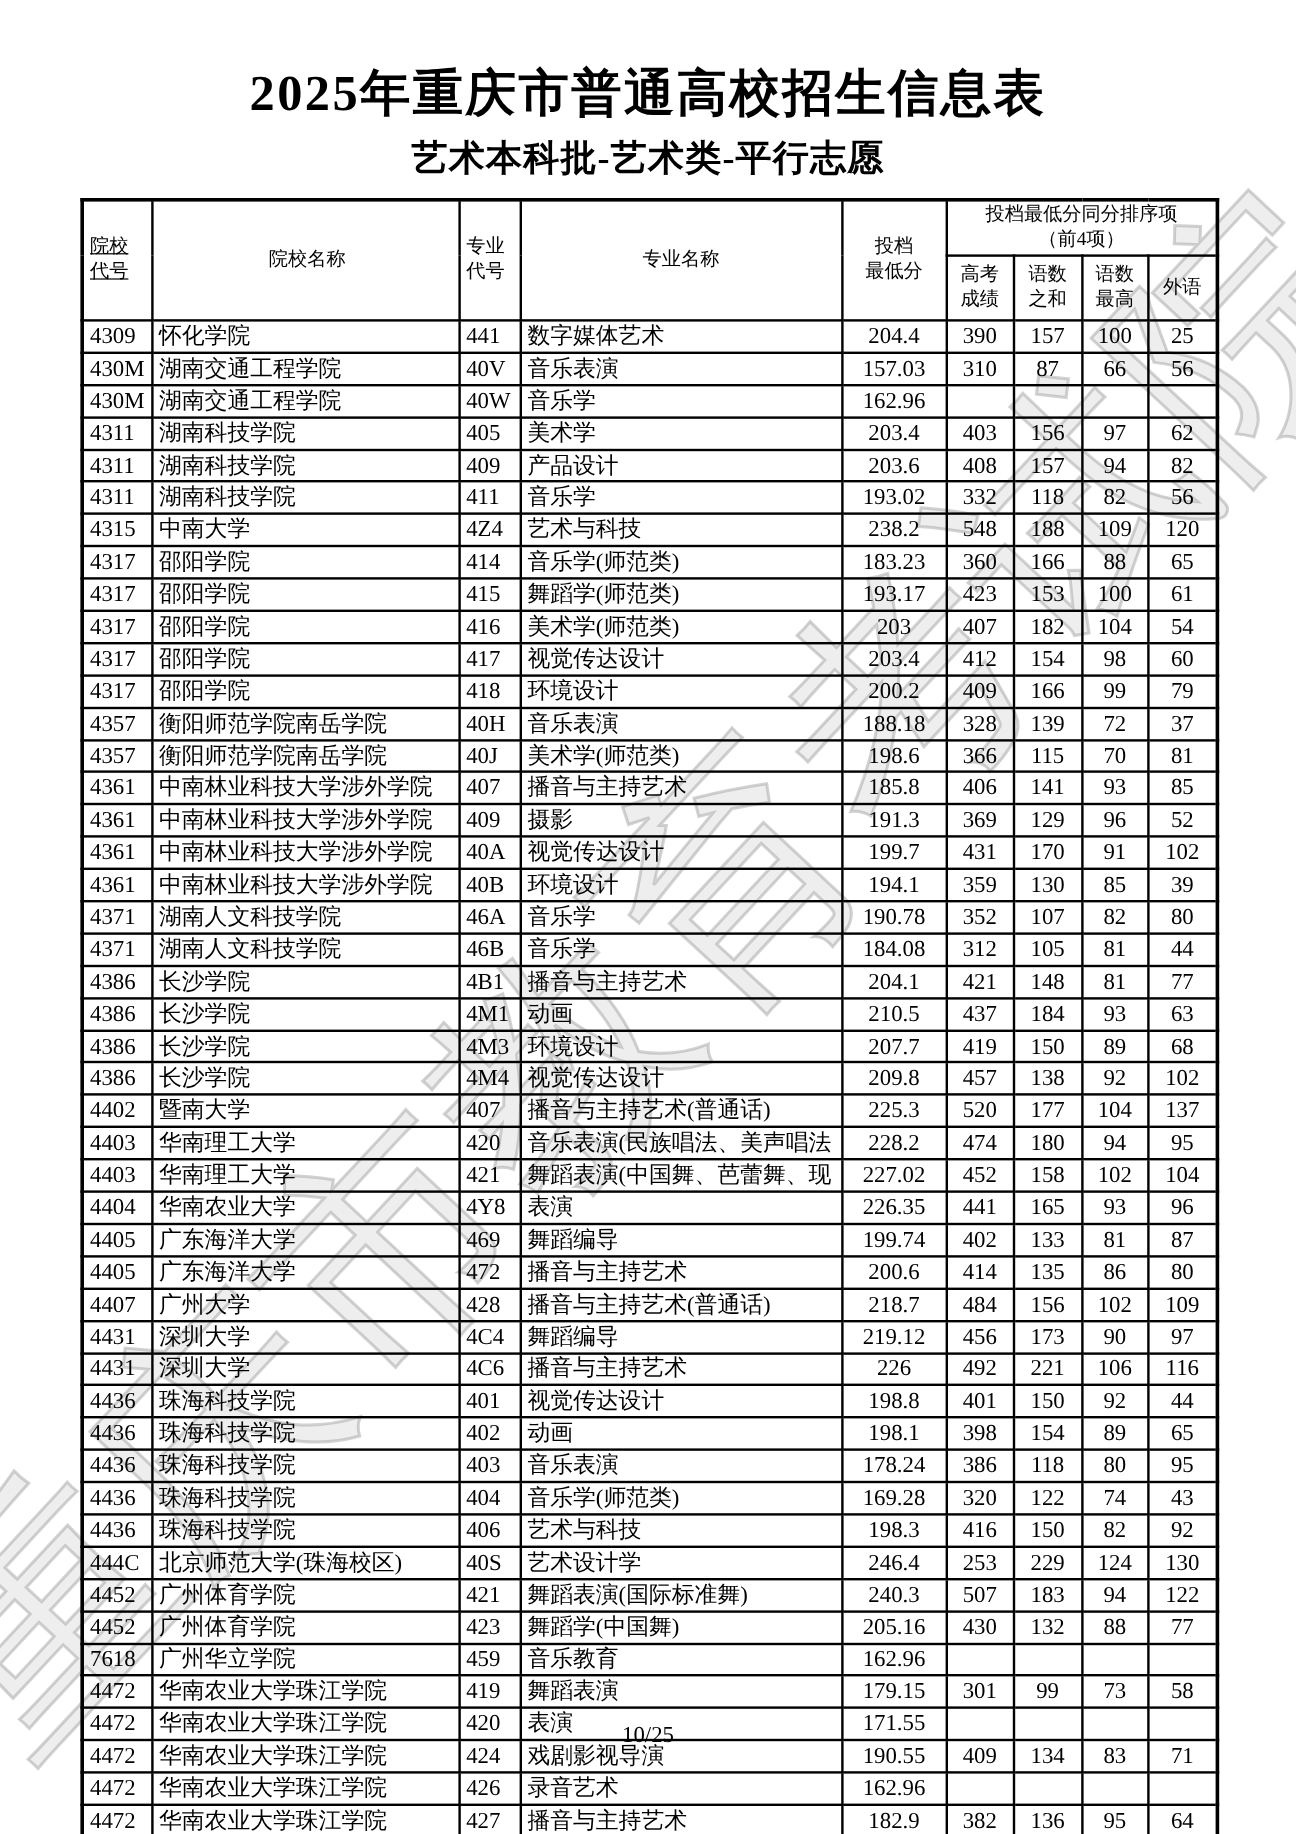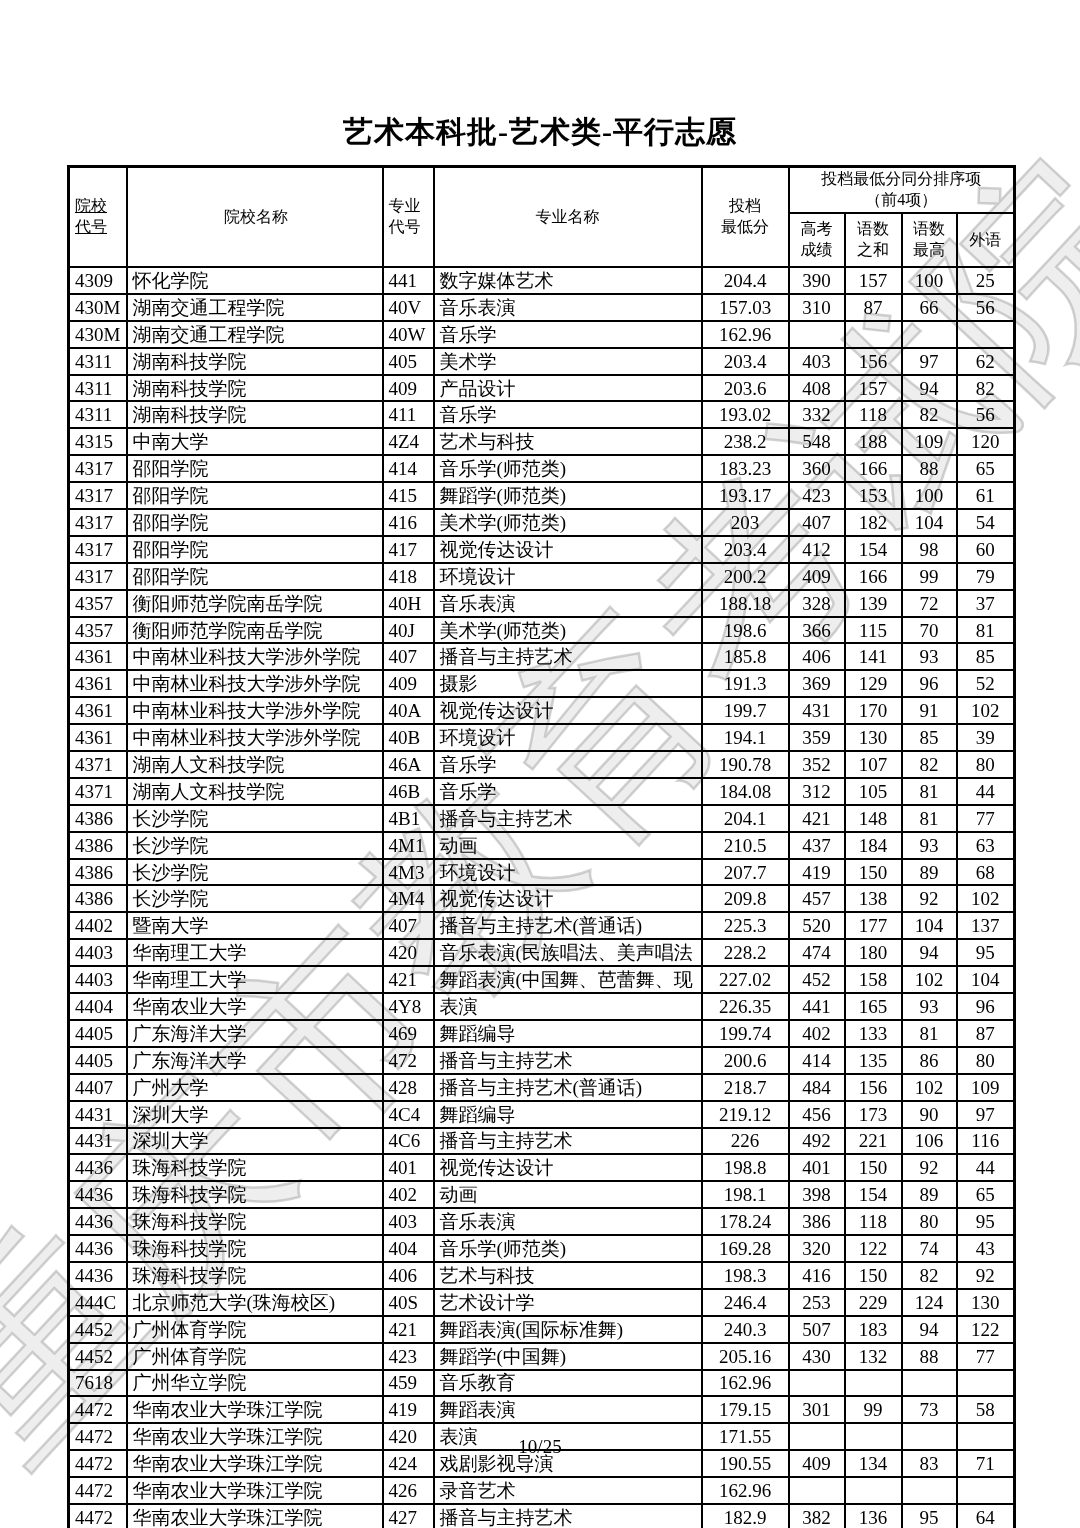--- a/index.html
+++ b/index.html
@@ -101,20 +101,21 @@
     z-index: 2;
   }
 </style>
 </head>
 <body>
 
 <div class="page">
 
   <div class="watermark">重庆市教育考试院</div>
 
+  <div class="doc-title">2025年重庆市普通高校招生信息表</div>
   <div class="doc-subtitle">艺术本科批-艺术类-平行志愿</div>
 
   <table class="admission">
     <colgroup>
       <col style="width:58px">
         <col style="width:256px">
         <col style="width:51px">
         <col style="width:268px">
         <col style="width:87px">
         <col style="width:56px">

